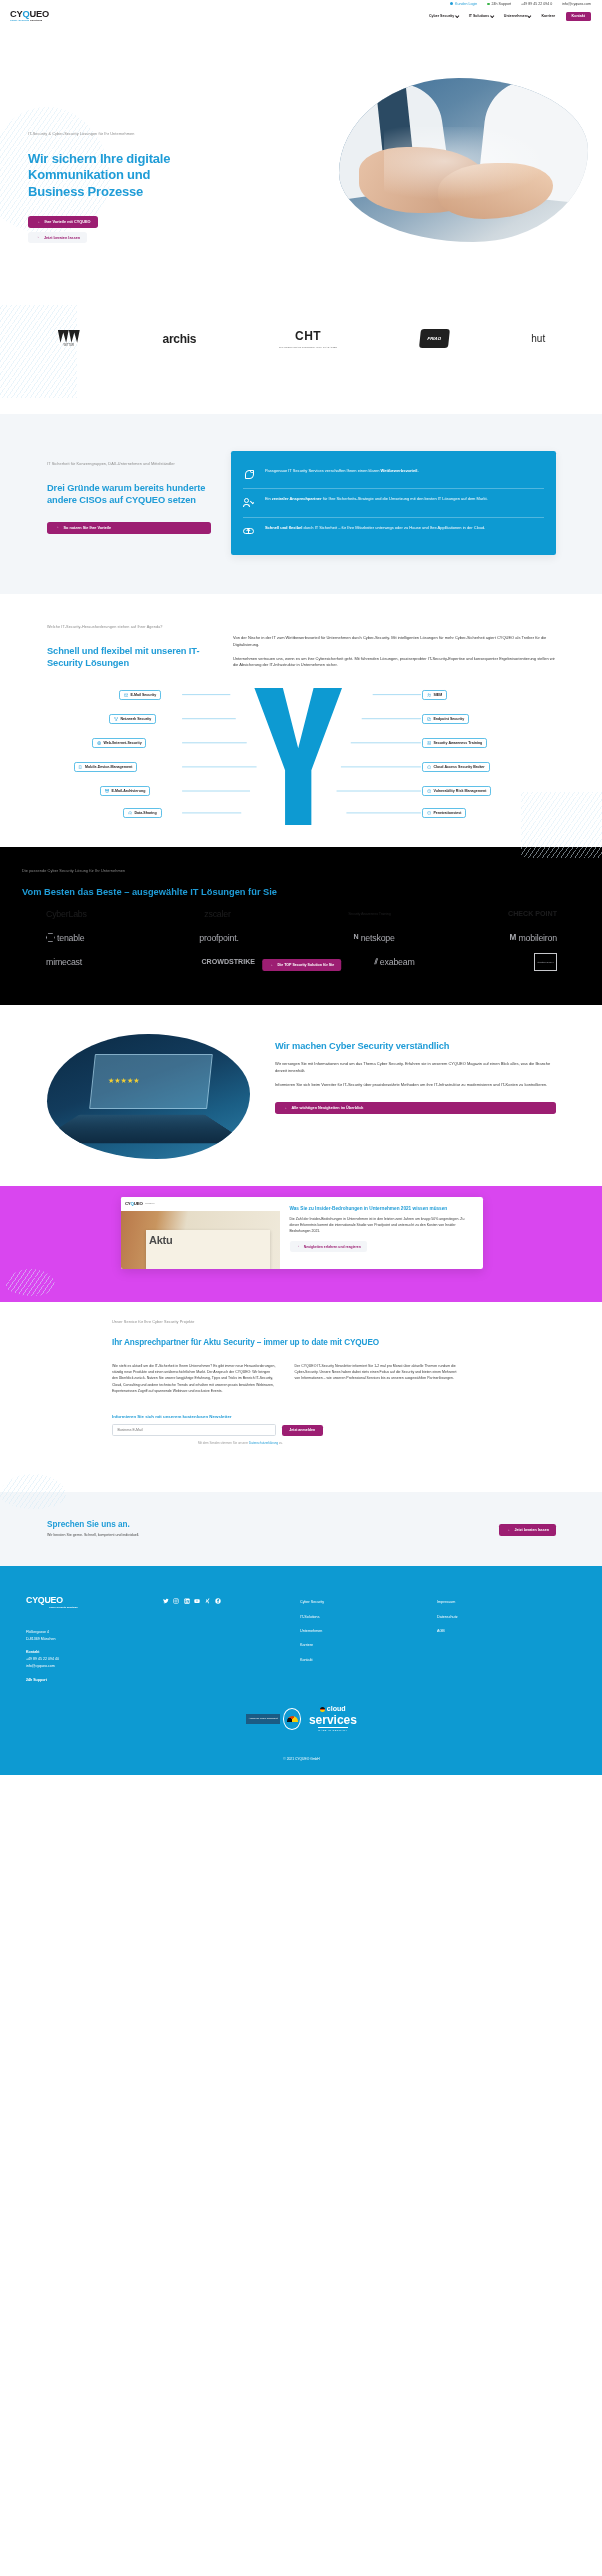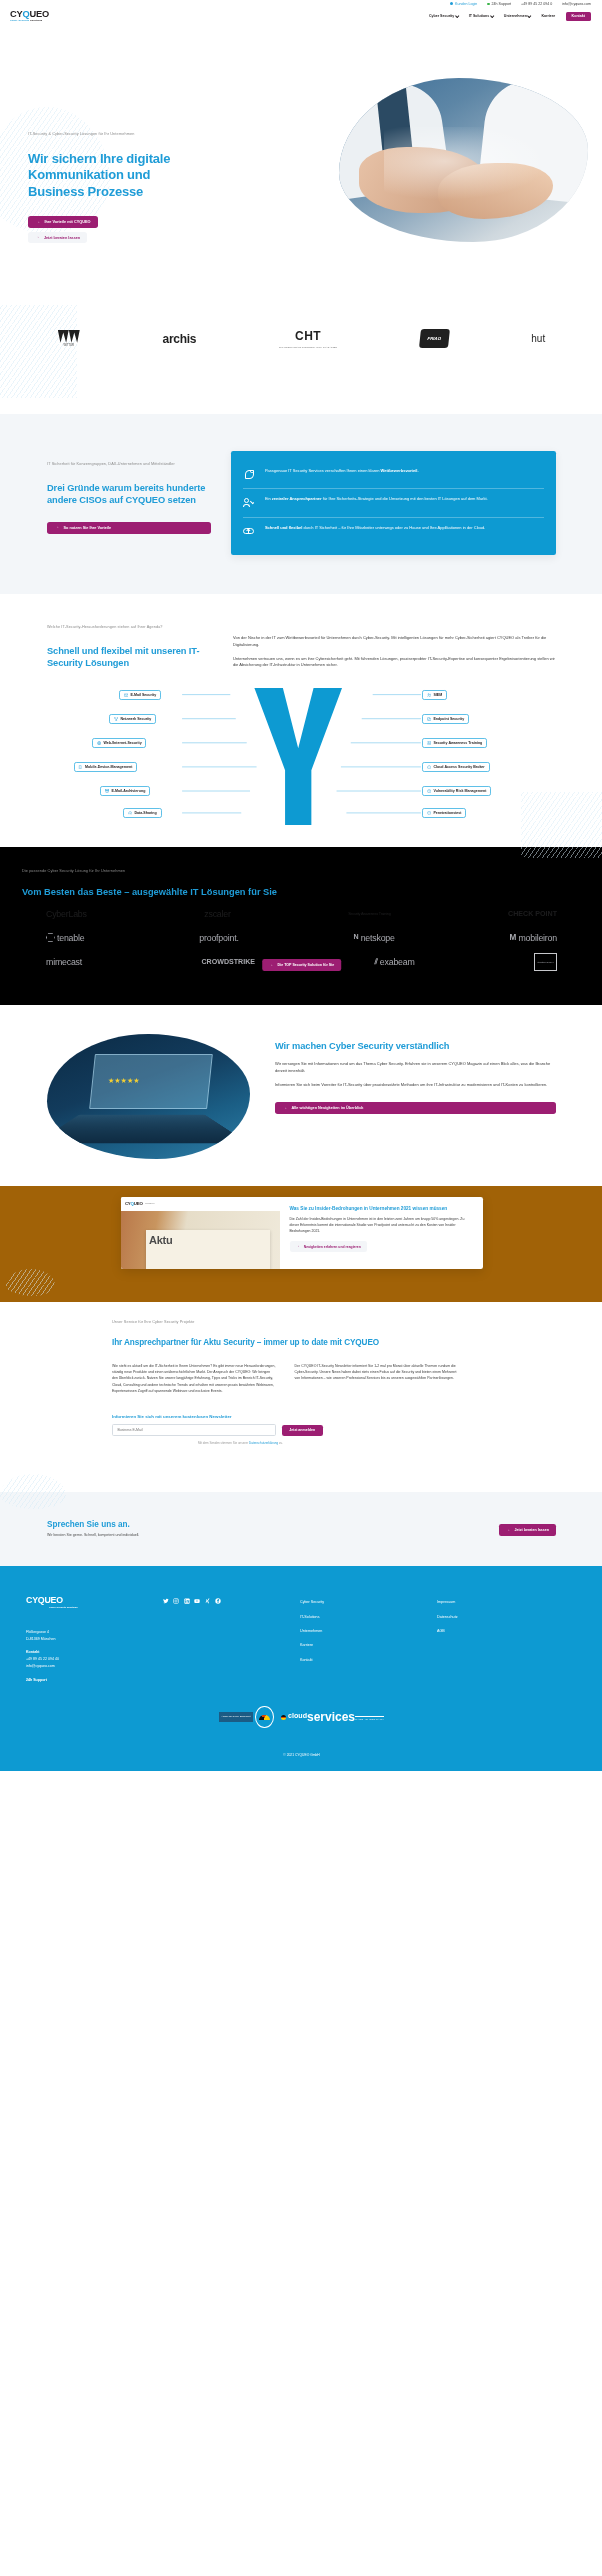--- a/index.html
+++ b/index.html
@@ -152,21 +152,21 @@
      background:linear-gradient(180deg,#24506e,#0e2b42);transform:perspective(66px) rotateX(52deg);
      border-radius:1.6px}
   .v-img .scr{position:absolute;left:22%;top:16%;width:58%;height:44%;background:rgba(150,210,240,.34);
      border:0.5px solid rgba(190,230,250,.55);border-radius:1.1px;transform:skewX(-6deg)}
   .v-img .stars{position:absolute;left:30%;top:34%;display:flex;gap:1.6px;font-size:7.1px;color:#f5d033}
   .vsec-right{flex:1;padding-top:13px}
   .vsec-right .h2{margin-top:0}
   .vbtn{margin-top:13px}
 
   
-  .isec{position:relative;background:#a16207;padding:11px 0 33px}
+  .isec{position:relative;background:#d946ef;padding:11px 0 33px}
   .icard{width:362px;margin:0 auto;background:#fff;border-radius:2.2px;box-shadow:0 2.2px 11px rgba(0,0,0,.13);
      display:flex;overflow:hidden;min-height:72px}
   .icard-img{width:159px;flex:0 0 159px;position:relative;background:#ece6d8;overflow:hidden}
   .icard-img .band{position:absolute;left:0;top:0;width:100%;height:14.2px;background:#fff;display:flex;
      align-items:center;gap:2.2px;padding-left:4.4px}
   .ic-logo{font-size:4.4px;font-weight:700;color:#231f20;letter-spacing:-0.2px}
   .ic-logo .y{color:#1f9cd7}
   .ic-tag{font-size:2.5px;color:#8b8b8b}
   .icard-img .photo{position:absolute;left:0;top:14.2px;right:0;bottom:0;
      background:linear-gradient(100deg,#b9784a 0%,#c8955f 22%,#e6ddc8 40%,#efe9da 100%)}
@@ -225,21 +225,21 @@
   .f-c3{width:137px;padding-top:5.5px}
   .f-c4{flex:1;padding-top:5.5px}
   .f-link{font-size:3.7px;margin-bottom:10.4px;cursor:pointer}
   .f-badges{display:flex;gap:7.7px;justify-content:center;align-items:center;margin-top:22px}
   .badge-allianz{display:flex;align-items:center;gap:2.2px}
   .ba-txt{background:#1b5b84;color:#fff;font-size:2.4px;line-height:1.4;padding:3.3px 2.7px;text-align:left}
   .ba-circ{width:18.6px;height:22px;border:0.5px solid #fff;border-radius:50%;position:relative;overflow:hidden;
      background:#0d9ad2}
   .ba-circ:after{content:"";position:absolute;left:3.3px;top:7.7px;width:11px;height:5.5px;
      background:conic-gradient(from 200deg,#111 0 25%,#d40 25% 55%,#fc0 55% 100%);border-radius:5.5px 5.5px 0 0}
-  .badge-cloud{display:flex;align-items:center;line-height:1}
+  .badge-cloud{display:flex;flex-direction:column;align-items:center;line-height:1}
   .bc-1{font-size:7.1px;font-weight:700;display:flex;align-items:center;gap:1.6px}
   .bc-flag{width:5px;height:5px;border-radius:50%;
      background:linear-gradient(to bottom,#111 0 33%,#d40 33% 66%,#fc0 66% 100%)}
   .bc-2{font-size:12px;font-weight:700;margin-top:0.5px}
   .bc-3{font-size:2.3px;letter-spacing:0.5px;margin-top:1.6px;border-top:0.5px solid #fff;padding-top:1.1px}
   .f-copy{text-align:center;font-size:3.3px;padding:25px 0 14.2px}
 </style>
 </head>
 <body>
 

